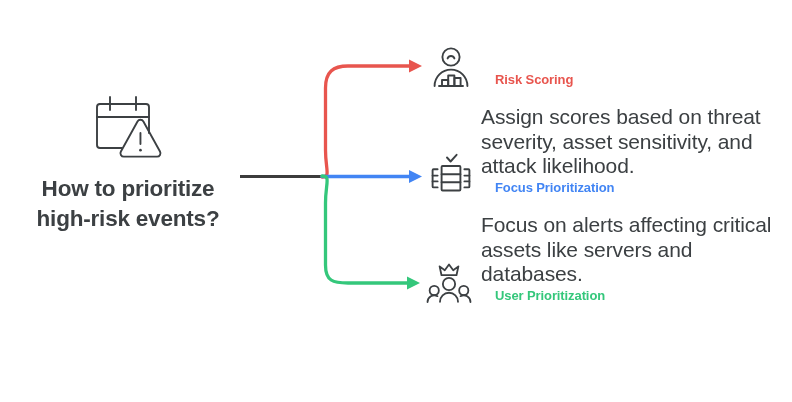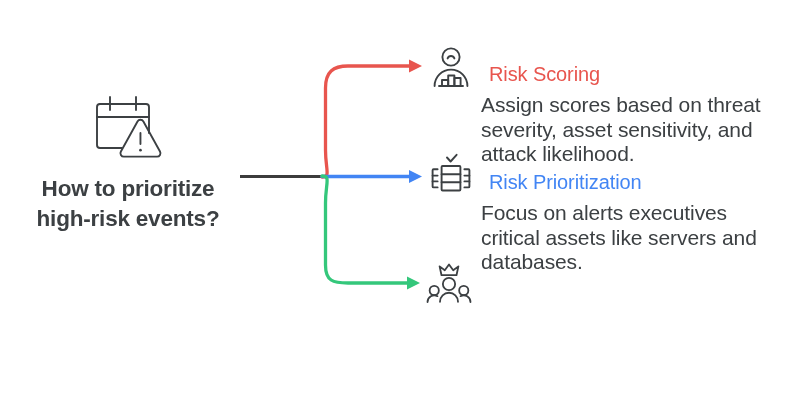--- a/index.html
+++ b/index.html
@@ -68,25 +68,25 @@
     position: absolute;
     width: 46px;
     height: 46px;
   }
   .branch-text {
     position: absolute;
     left: 481px;
     width: 300px;
   }
   .branch-heading {
-    font-size: 20px;
+    font-size: 13px;
     line-height: 22px;
-    font-weight: normal;
+    font-weight: bold;
     letter-spacing: -0.1px;
-    margin: 8px;
+    margin: 14px;
   }
   .branch-body {
     margin: 7px 0 0 0;
     font-size: 21px;
     line-height: 24.5px;
     color: #3c4043;
     letter-spacing: -0.1px;
   }
 
   
@@ -177,36 +177,37 @@
 
       <path class="icon-stroke" d="M9.6 18.2 H5.6 a1 1 0 0 0 -1 1 v16.2 a1 1 0 0 0 1 1 h4"></path>
       <path class="icon-stroke" d="M4.6 24.6 h5"></path>
       <path class="icon-stroke" d="M4.6 30.4 h5"></path>
 
       <path class="icon-stroke" d="M36.4 18.2 h4 a1 1 0 0 1 1 1 v16.2 a1 1 0 0 1 -1 1 h-4"></path>
       <path class="icon-stroke" d="M36.4 24.6 h5"></path>
       <path class="icon-stroke" d="M36.4 30.4 h5"></path>
     </svg>
     <div class="branch-text">
-      <div class="branch-heading" style="color:#4285f4">Risk Prioritization</div>
-      <div class="branch-body">Focus on alerts executives critical assets like servers and databases.</div>
+      <div class="branch-heading" style="color:#4285f4">Focus Prioritization</div>
+      <div class="branch-body">Focus on alerts affecting critical assets like servers and databases.</div>
     </div>
   </div>
 
   <div class="branch" id="branch-user">
     <svg class="branch-icon" viewBox="0 0 48 46">
 
       <path class="icon-stroke" d="M16.2 13.8 L14.2 4.6 L19.6 8.6 L24 2.6 L28.4 8.6 L33.8 4.6 L31.8 13.8 Z"></path>
 
       <circle class="icon-stroke" cx="24" cy="23" r="6.4"></circle>
       <path class="icon-stroke" d="M14.6 41.5 a9.4 9.4 0 0 1 18.8 0"></path>
 
       <circle class="icon-stroke" cx="8.6" cy="29.8" r="4.8"></circle>
       <path class="icon-stroke" d="M1.6 41.8 a7 7 0 0 1 10.4 -6.1"></path>
 
       <circle class="icon-stroke" cx="39.4" cy="29.8" r="4.8"></circle>
       <path class="icon-stroke" d="M46.4 41.8 a7 7 0 0 0 -10.4 -6.1"></path>
     </svg>
     <div class="branch-text">
+      <div class="branch-heading" style="color:#34c77b">User Prioritization</div>
     </div>
   </div>
 
 </div>
 
 </body></html>

